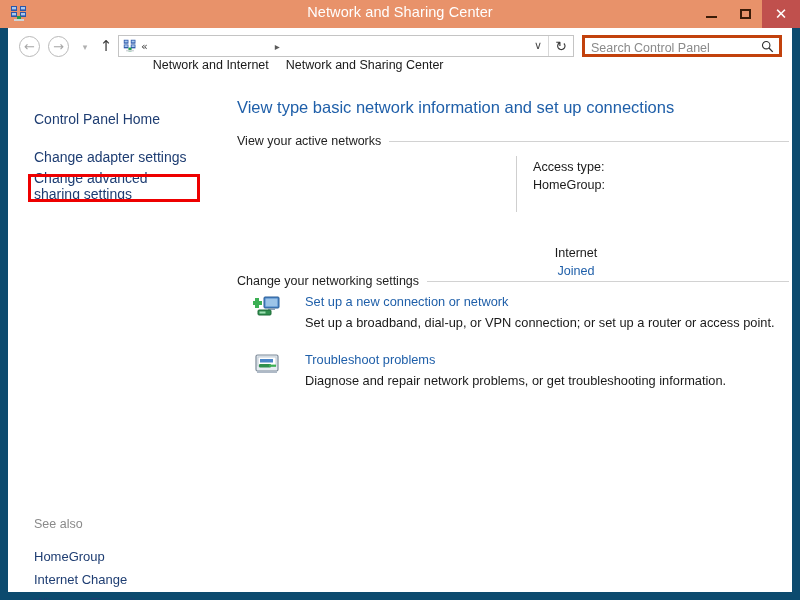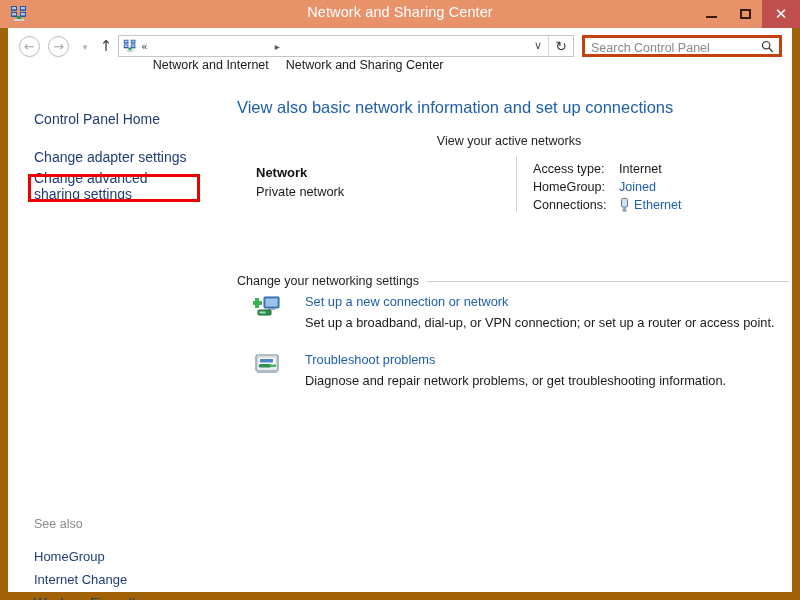--- a/index.html
+++ b/index.html
@@ -8,21 +8,21 @@
     overflow: hidden;
     font-family: "Liberation Sans", sans-serif;
   }
   body { background: #e8926a; }
 
   
   #window {
     position: absolute;
     left: 0; top: 0;
     width: 800px; height: 600px;
-    background: #a16207;
+    background: #0c4a6e;
   }
 
   
   #titlebar {
     position: absolute;
     left: 0; top: 0;
     width: 800px; height: 28px;
     background: #e8926a;
   }
   #titlebar-icon {
@@ -234,21 +234,21 @@
     font-size: 12.5px;
     color: #222222;
     white-space: nowrap;
     padding-right: 8px;
   }
   .section-head .sh-rule {
     flex: 1 1 auto;
     height: 1px;
     background: #d2d2d2;
   }
-  #sec-active { top: 70px; flex-direction: column; }
+  #sec-active { top: 70px; }
   #sec-change { top: 210px; }
 
   
   #active-net {
     position: absolute;
     left: 36px; top: 99px;
   }
   #net-name {
     font-size: 13px; font-weight: bold; color: #111111;
     line-height: 19px;
@@ -263,20 +263,21 @@
     background: #cfcfcf;
   }
   #net-details {
     position: absolute;
     left: 313px; top: 96px;
   }
   .det-row {
     display: flex;
     align-items: center;
     height: 18px;
+    flex-direction: column;
   }
   .det-label {
     font-size: 12.6px; color: #1a1a1a;
     width: 86px; flex: 0 0 86px;
   }
   .det-value {
     font-size: 12.6px; color: #1a1a1a;
   }
   .det-value.link { color: #1f5fa9; cursor: pointer; }
   #eth-icon { width: 11px; height: 14px; margin-right: 4px; flex: 0 0 auto; }
@@ -392,52 +393,37 @@
 
       <div id="seealso-title">See also</div>
       <div id="seealso-list">
         <span class="seealso-link">HomeGroup</span>
         <span class="seealso-link">Internet Change</span>
         <span class="seealso-link">Windows Firewall</span>
       </div>
     </div>
 
     <div id="main">
-      <div id="main-heading">View also basic network information and set up connections</div>
+      <div id="main-heading">View type basic network information and set up connections</div>
 
       <div class="section-head" id="sec-active">
         <span class="sh-text">View your active networks</span>
         <span class="sh-rule"></span>
       </div>
 
-      <div id="active-net">
-        <div id="net-name">Network</div>
-        <div id="net-type">Private network</div>
-      </div>
       <div id="net-divider"></div>
 
       <div id="net-details">
         <div class="det-row">
           <span class="det-label">Access type:</span>
           <span class="det-value">Internet</span>
         </div>
         <div class="det-row">
           <span class="det-label">HomeGroup:</span>
           <span class="det-value link">Joined</span>
-        </div>
-        <div class="det-row">
-          <span class="det-label">Connections:</span>
-          <span id="eth-icon">
-            <svg width="11" height="14" viewBox="0 0 11 14">
-              <rect x="2.5" y="0.5" width="6" height="8.5" rx="1" fill="#cfe0f2" stroke="#6a7a8c" stroke-width="1"></rect>
-              <rect x="4" y="9" width="3" height="2.5" fill="#8fa3b8"></rect>
-              <rect x="3.5" y="11.5" width="4" height="2" fill="#7b8fa5"></rect>
-            </svg>
-          </span>
-          <span class="det-value link">Ethernet</span>
         </div>
       </div>
 
       <div class="section-head" id="sec-change">
         <span class="sh-text">Change your networking settings</span>
         <span class="sh-rule"></span>
       </div>
 
       <div class="task" id="task-setup">
         <span class="task-icon">

